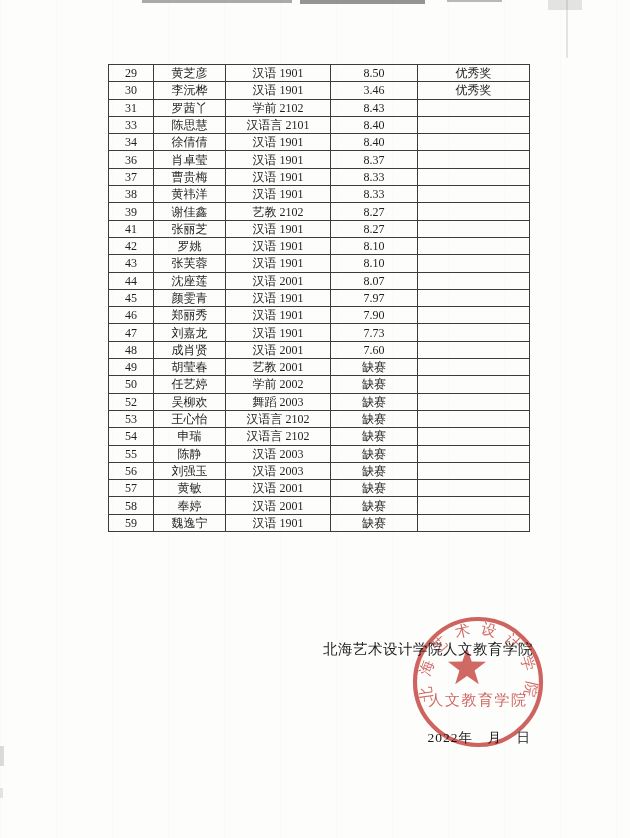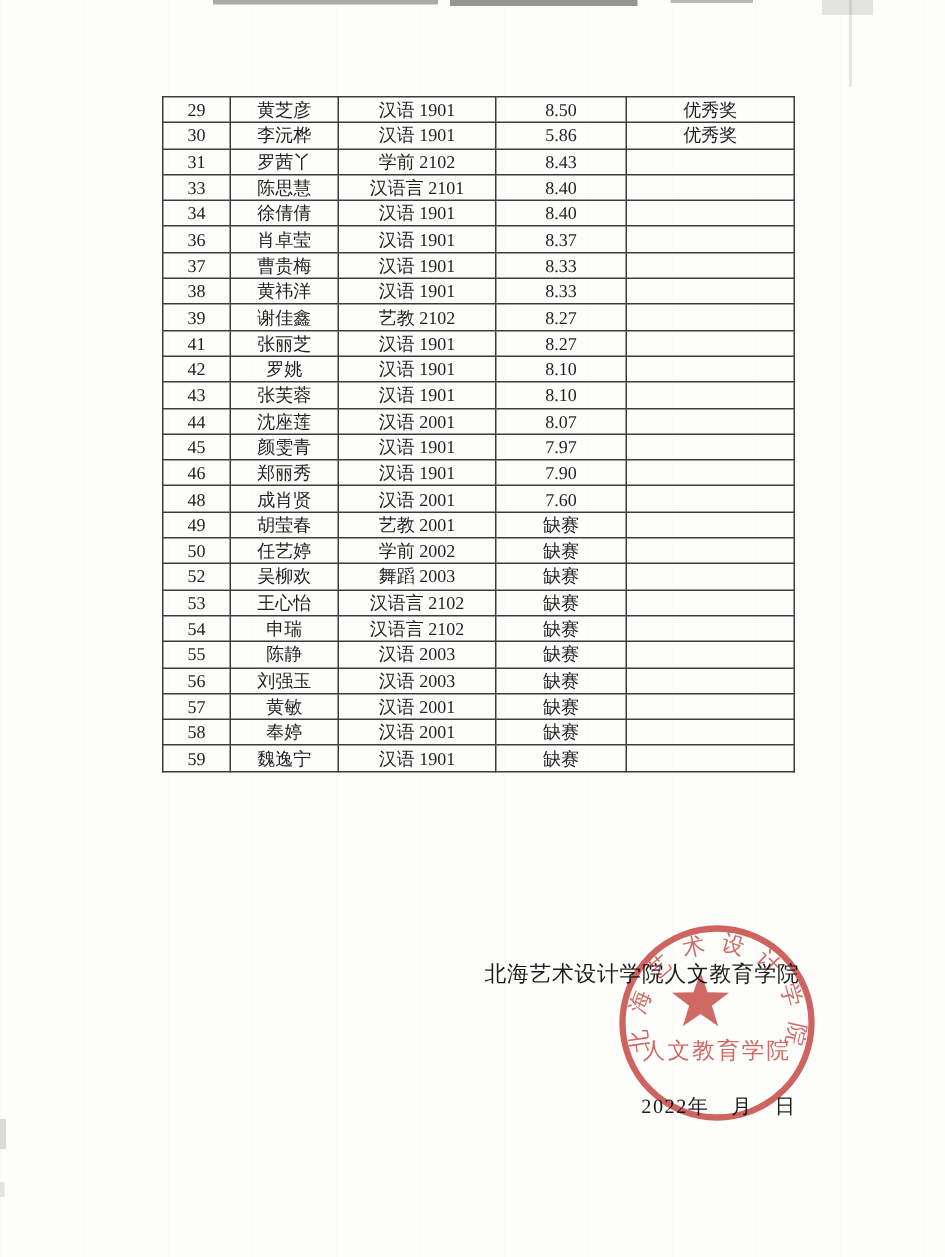--- a/index.html
+++ b/index.html
@@ -92,21 +92,21 @@
           <td>29</td>
           <td>黄芝彦</td>
           <td>汉语 1901</td>
           <td>8.50</td>
           <td>优秀奖</td>
         </tr>
         <tr>
           <td>30</td>
           <td>李沅桦</td>
           <td>汉语 1901</td>
-          <td>5.86</td>
+          <td>3.46</td>
           <td>优秀奖</td>
         </tr>
         <tr>
           <td>31</td>
           <td>罗茜丫</td>
           <td>学前 2102</td>
           <td>8.43</td>
           <td></td>
         </tr>
         <tr>
@@ -184,20 +184,27 @@
           <td>颜雯青</td>
           <td>汉语 1901</td>
           <td>7.97</td>
           <td></td>
         </tr>
         <tr>
           <td>46</td>
           <td>郑丽秀</td>
           <td>汉语 1901</td>
           <td>7.90</td>
+          <td></td>
+        </tr>
+        <tr>
+          <td>47</td>
+          <td>刘嘉龙</td>
+          <td>汉语 1901</td>
+          <td>7.73</td>
           <td></td>
         </tr>
         <tr>
           <td>48</td>
           <td>成肖贤</td>
           <td>汉语 2001</td>
           <td>7.60</td>
           <td></td>
         </tr>
         <tr>

